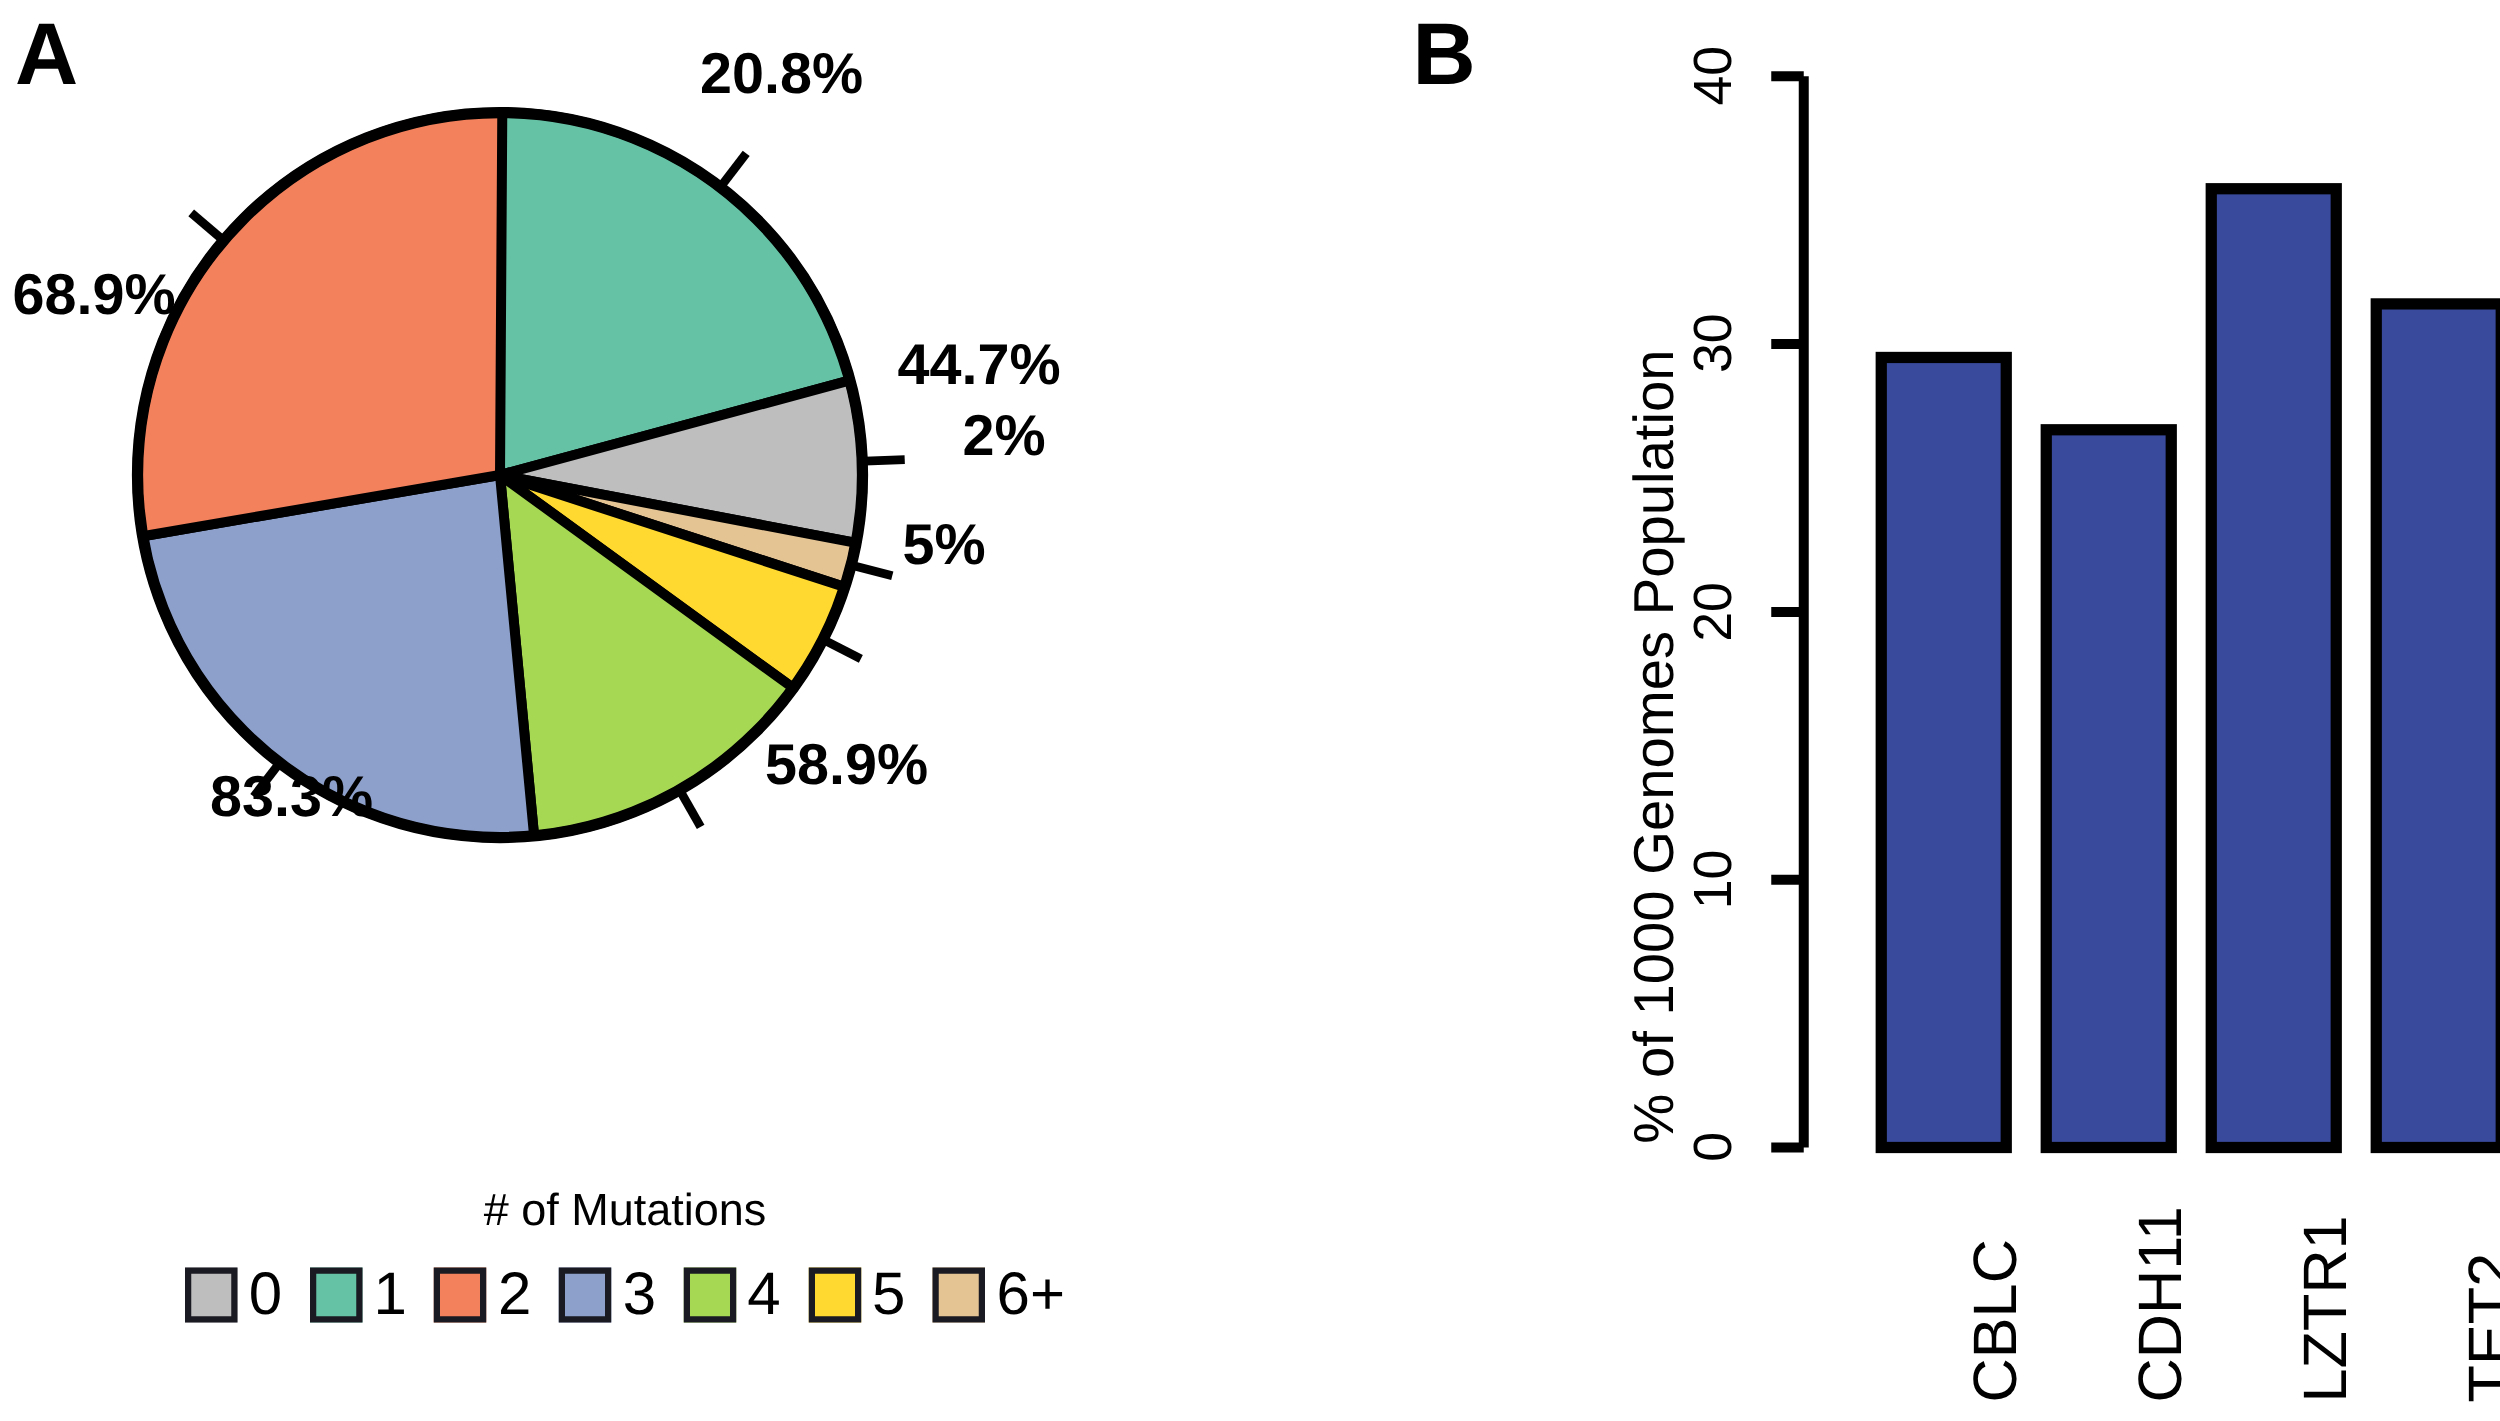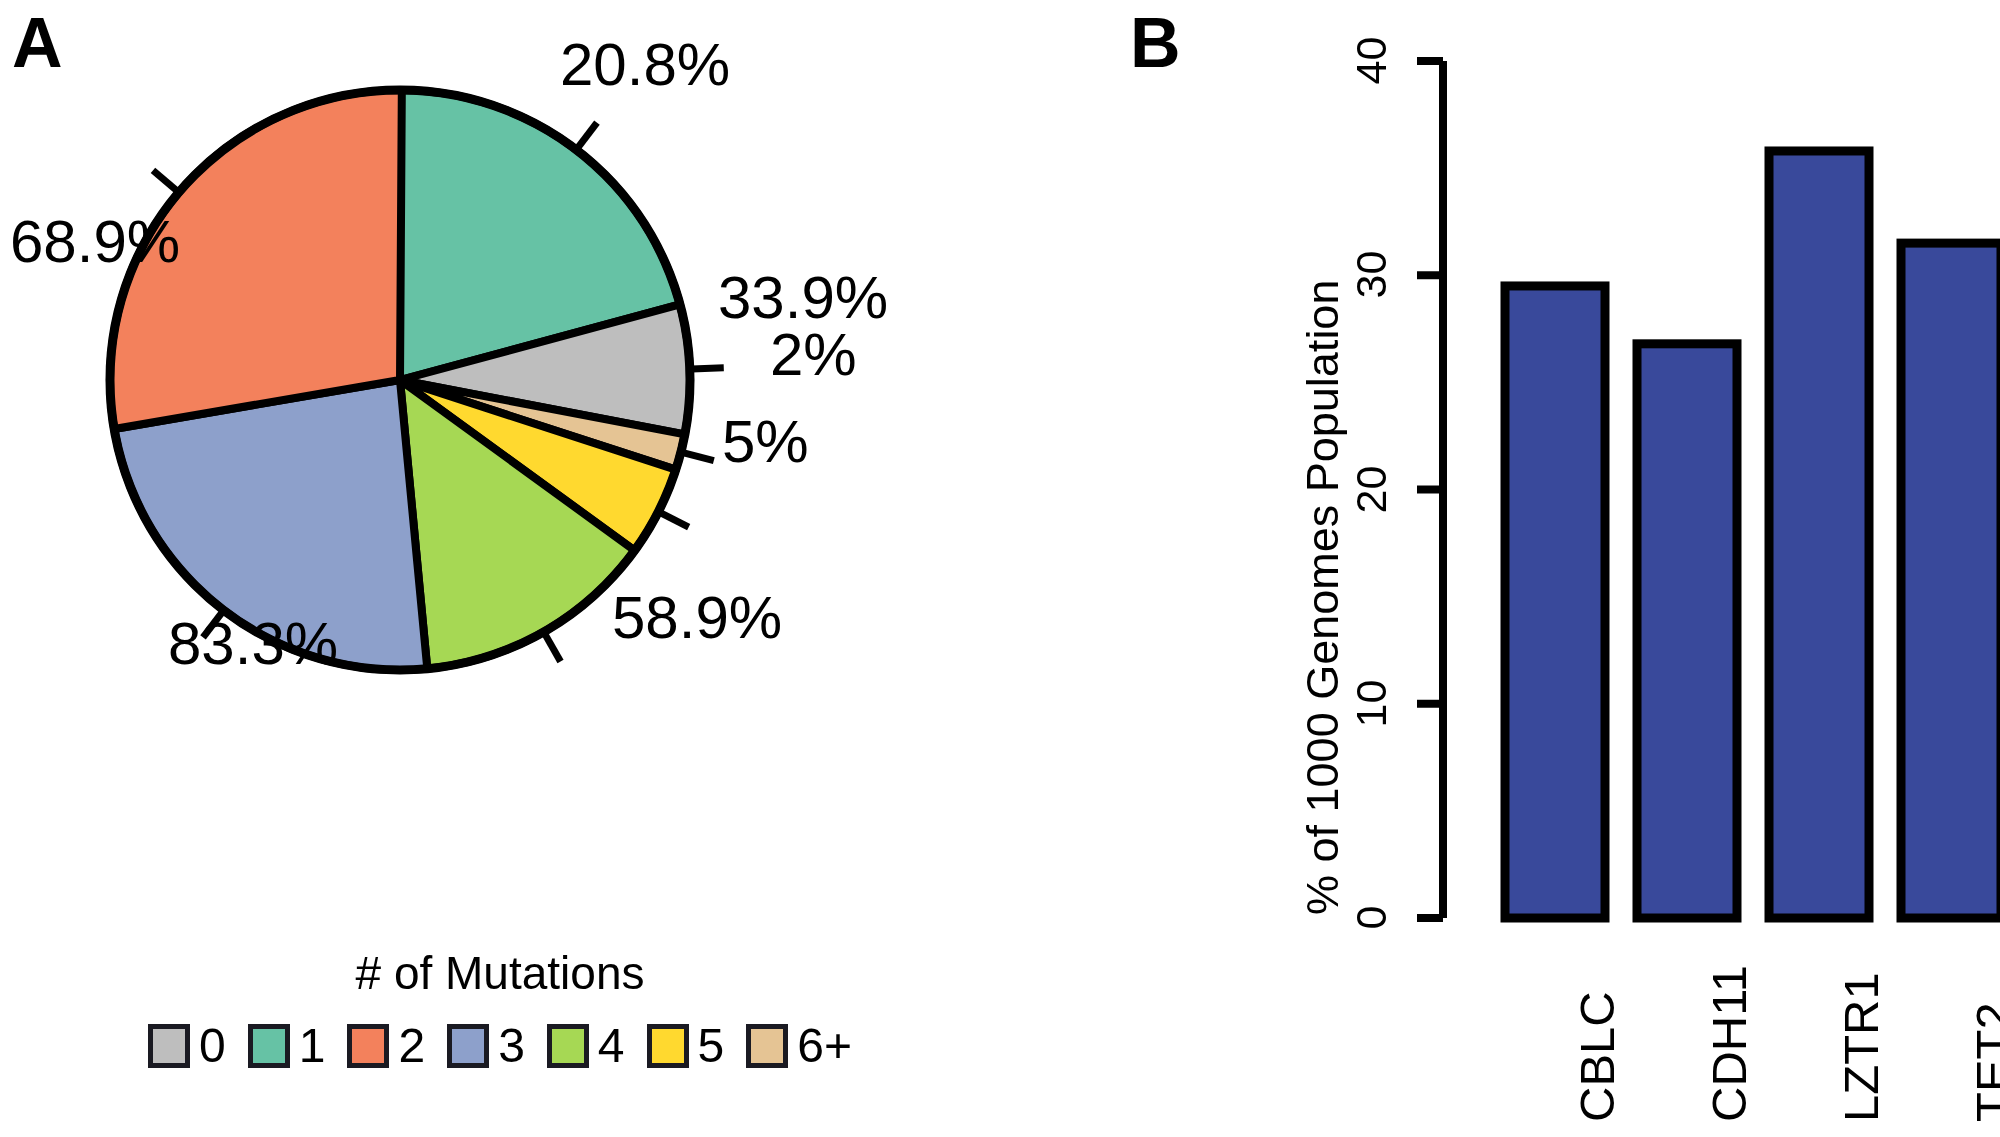--- a/index.html
+++ b/index.html
@@ -42,36 +42,37 @@
     width: 1000px; height: 1137px;
   }
   #pie-svg {
     position: absolute;
     left: 60px;
     top: 40px;
   }
   .pie-label {
     position: absolute;
     font-family: "Liberation Sans", sans-serif;
-    font-size: 60px;
-    line-height: 1;
-    white-space: nowrap;
+    font-size: 46px;
+    line-height: 1;
+    white-space: nowrap;
+    font-weight: bold;
   }
 
   
   #legend {
     position: absolute;
     left: 0;
     top: 950px;
     width: 1000px;
     text-align: center;
   }
   #legend-title {
     font-family: "Liberation Sans", sans-serif;
-    font-size: 46px;
+    font-size: 36px;
     line-height: 1;
     margin-bottom: 26px;
   }
   #legend-items {
     display: flex;
     flex-direction: row;
     align-items: center;
     justify-content: center;
     gap: 0px;
   }
@@ -159,21 +160,21 @@
           <line x1="600.1739050630034" y1="472.5652259239477" x2="628.6861138370311" y2="487.09292191561326" stroke="#000000" stroke-width="7"></line>
           <line x1="484.67393118226295" y1="593.6404022159519" x2="500.5286085721" y2="621.4366106779739" stroke="#000000" stroke-width="7"></line>
           <line x1="162.4843530731751" y1="571.8451964051678" x2="143.03058354694772" y2="597.2528891618986" stroke="#000000" stroke-width="7"></line>
           <line x1="117.36678678465742" y1="151.05965922172206" x2="92.9686264322911" y2="130.3538684514998" stroke="#000000" stroke-width="7"></line>
         </g>
       <circle cx="340" cy="340" r="290" fill="none" stroke="#000000" stroke-width="9"></circle>
     </svg>
 
     <div id="pie-labels">
         <div class="pie-label" style="left: 560px; top: 35px;">20.8%</div>
-        <div class="pie-label" style="left: 718px; top: 268px;">33.9%</div>
+        <div class="pie-label" style="left: 718px; top: 268px;">44.7%</div>
         <div class="pie-label" style="left: 770px; top: 325px;">2%</div>
         <div class="pie-label" style="left: 722px; top: 412px;">5%</div>
         <div class="pie-label" style="left: 612px; top: 588px;">58.9%</div>
         <div class="pie-label" style="left: 168px; top: 614px;">83.3%</div>
         <div class="pie-label" style="left: 10px; top: 212px;">68.9%</div>
       </div>
 
     <div id="legend">
       <div id="legend-title"># of Mutations</div>
       <div id="legend-items">

